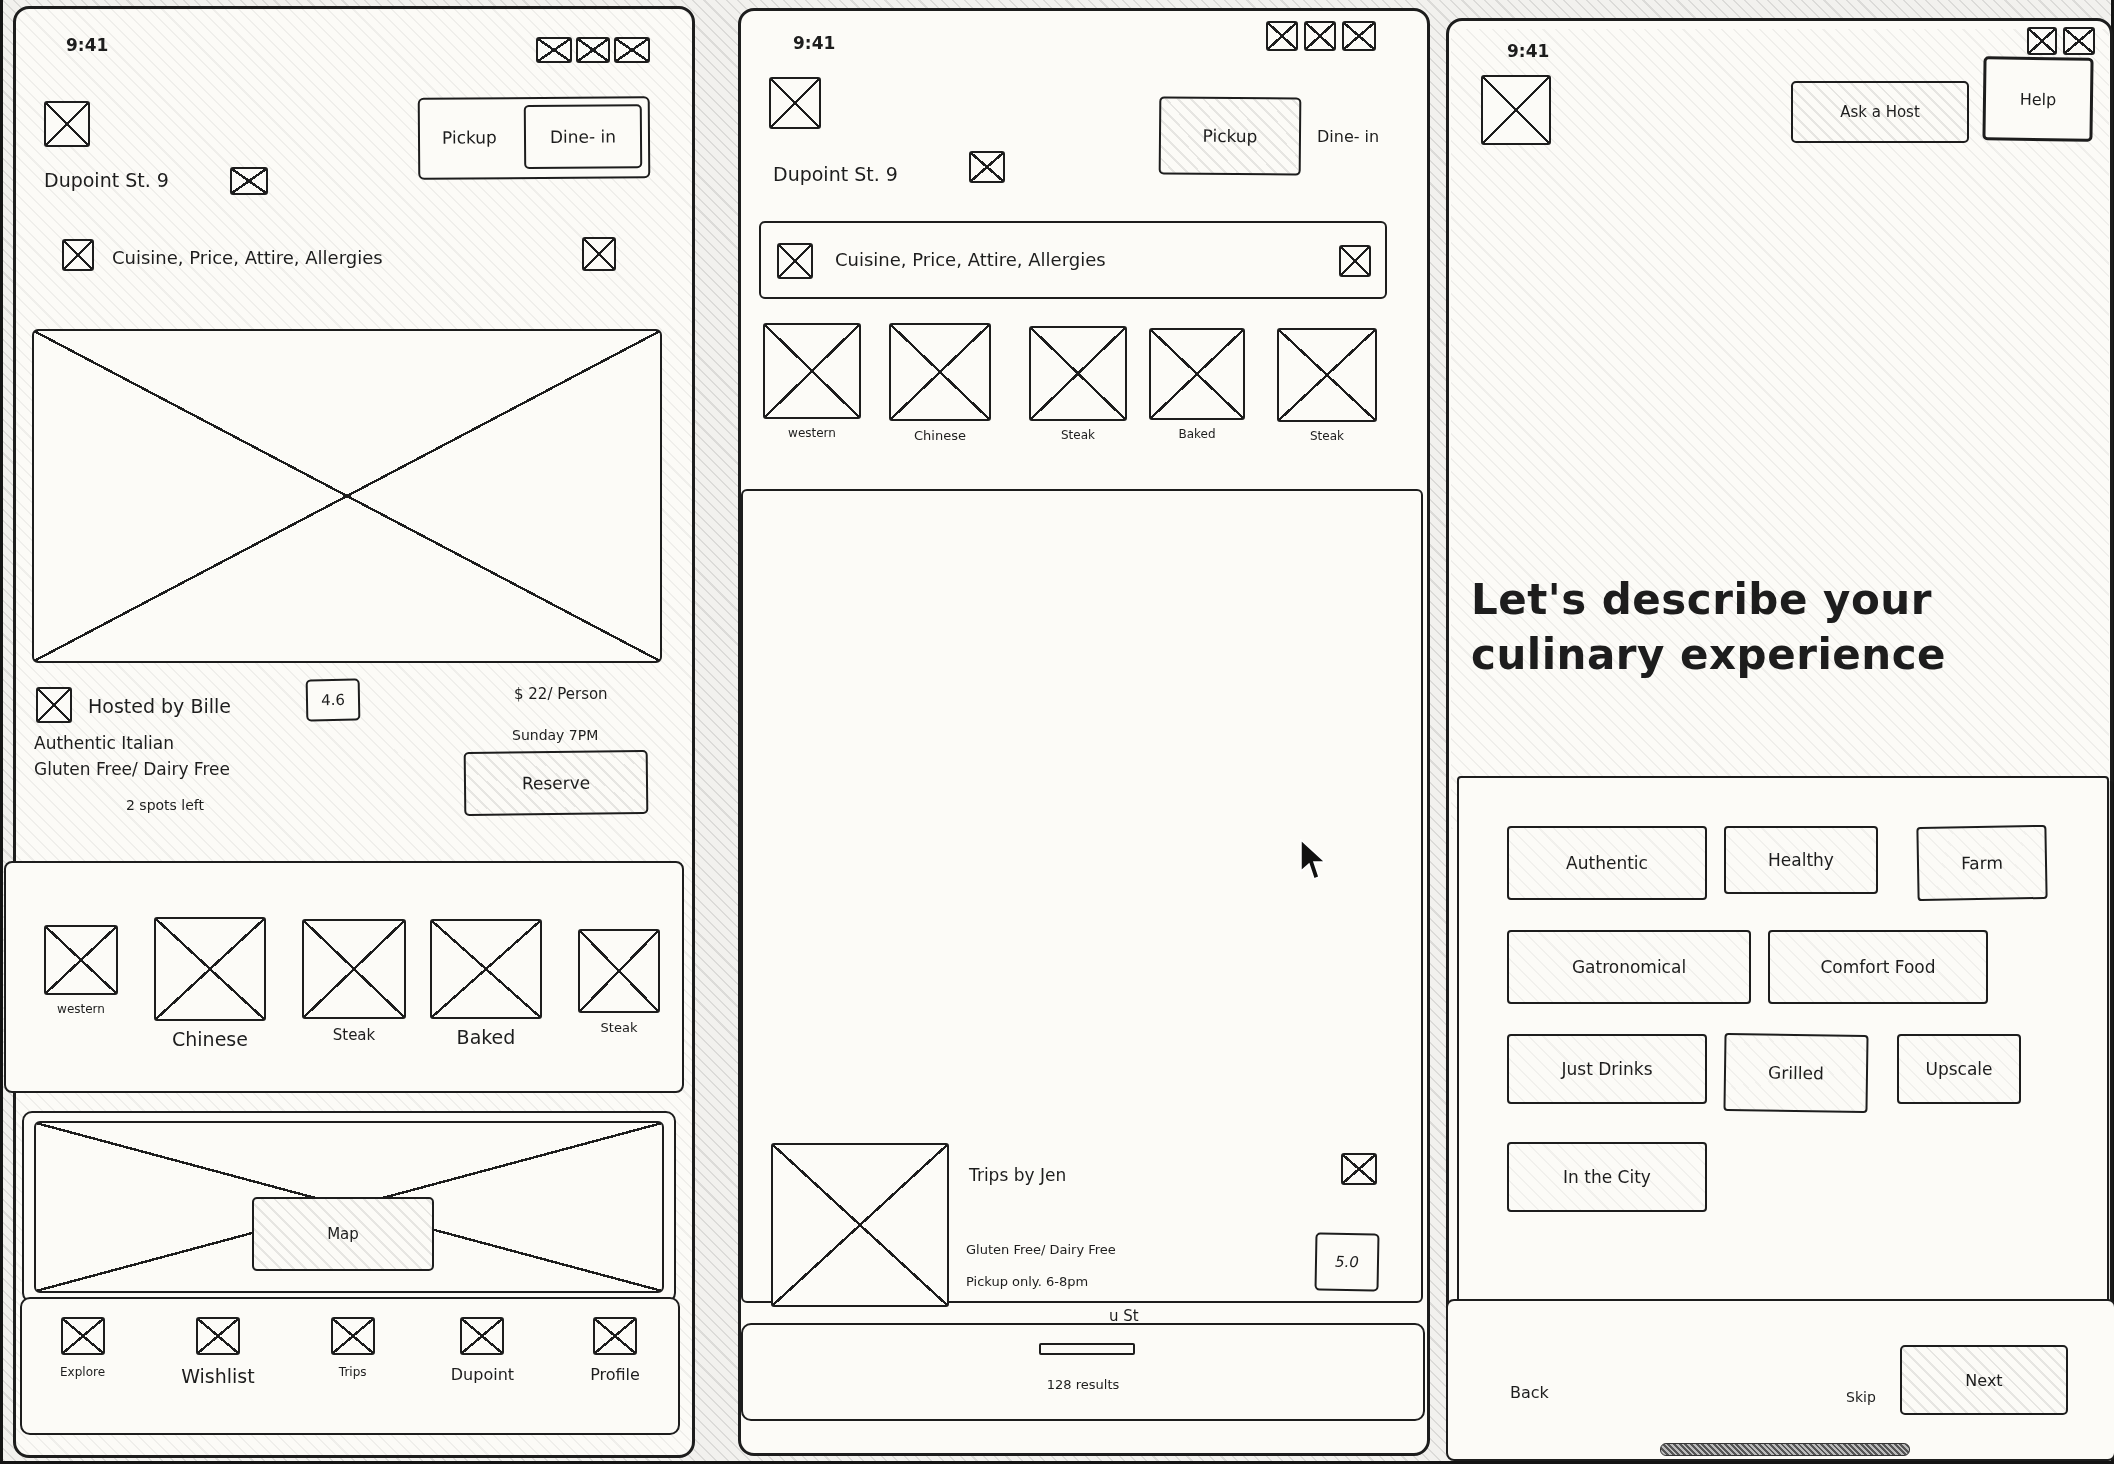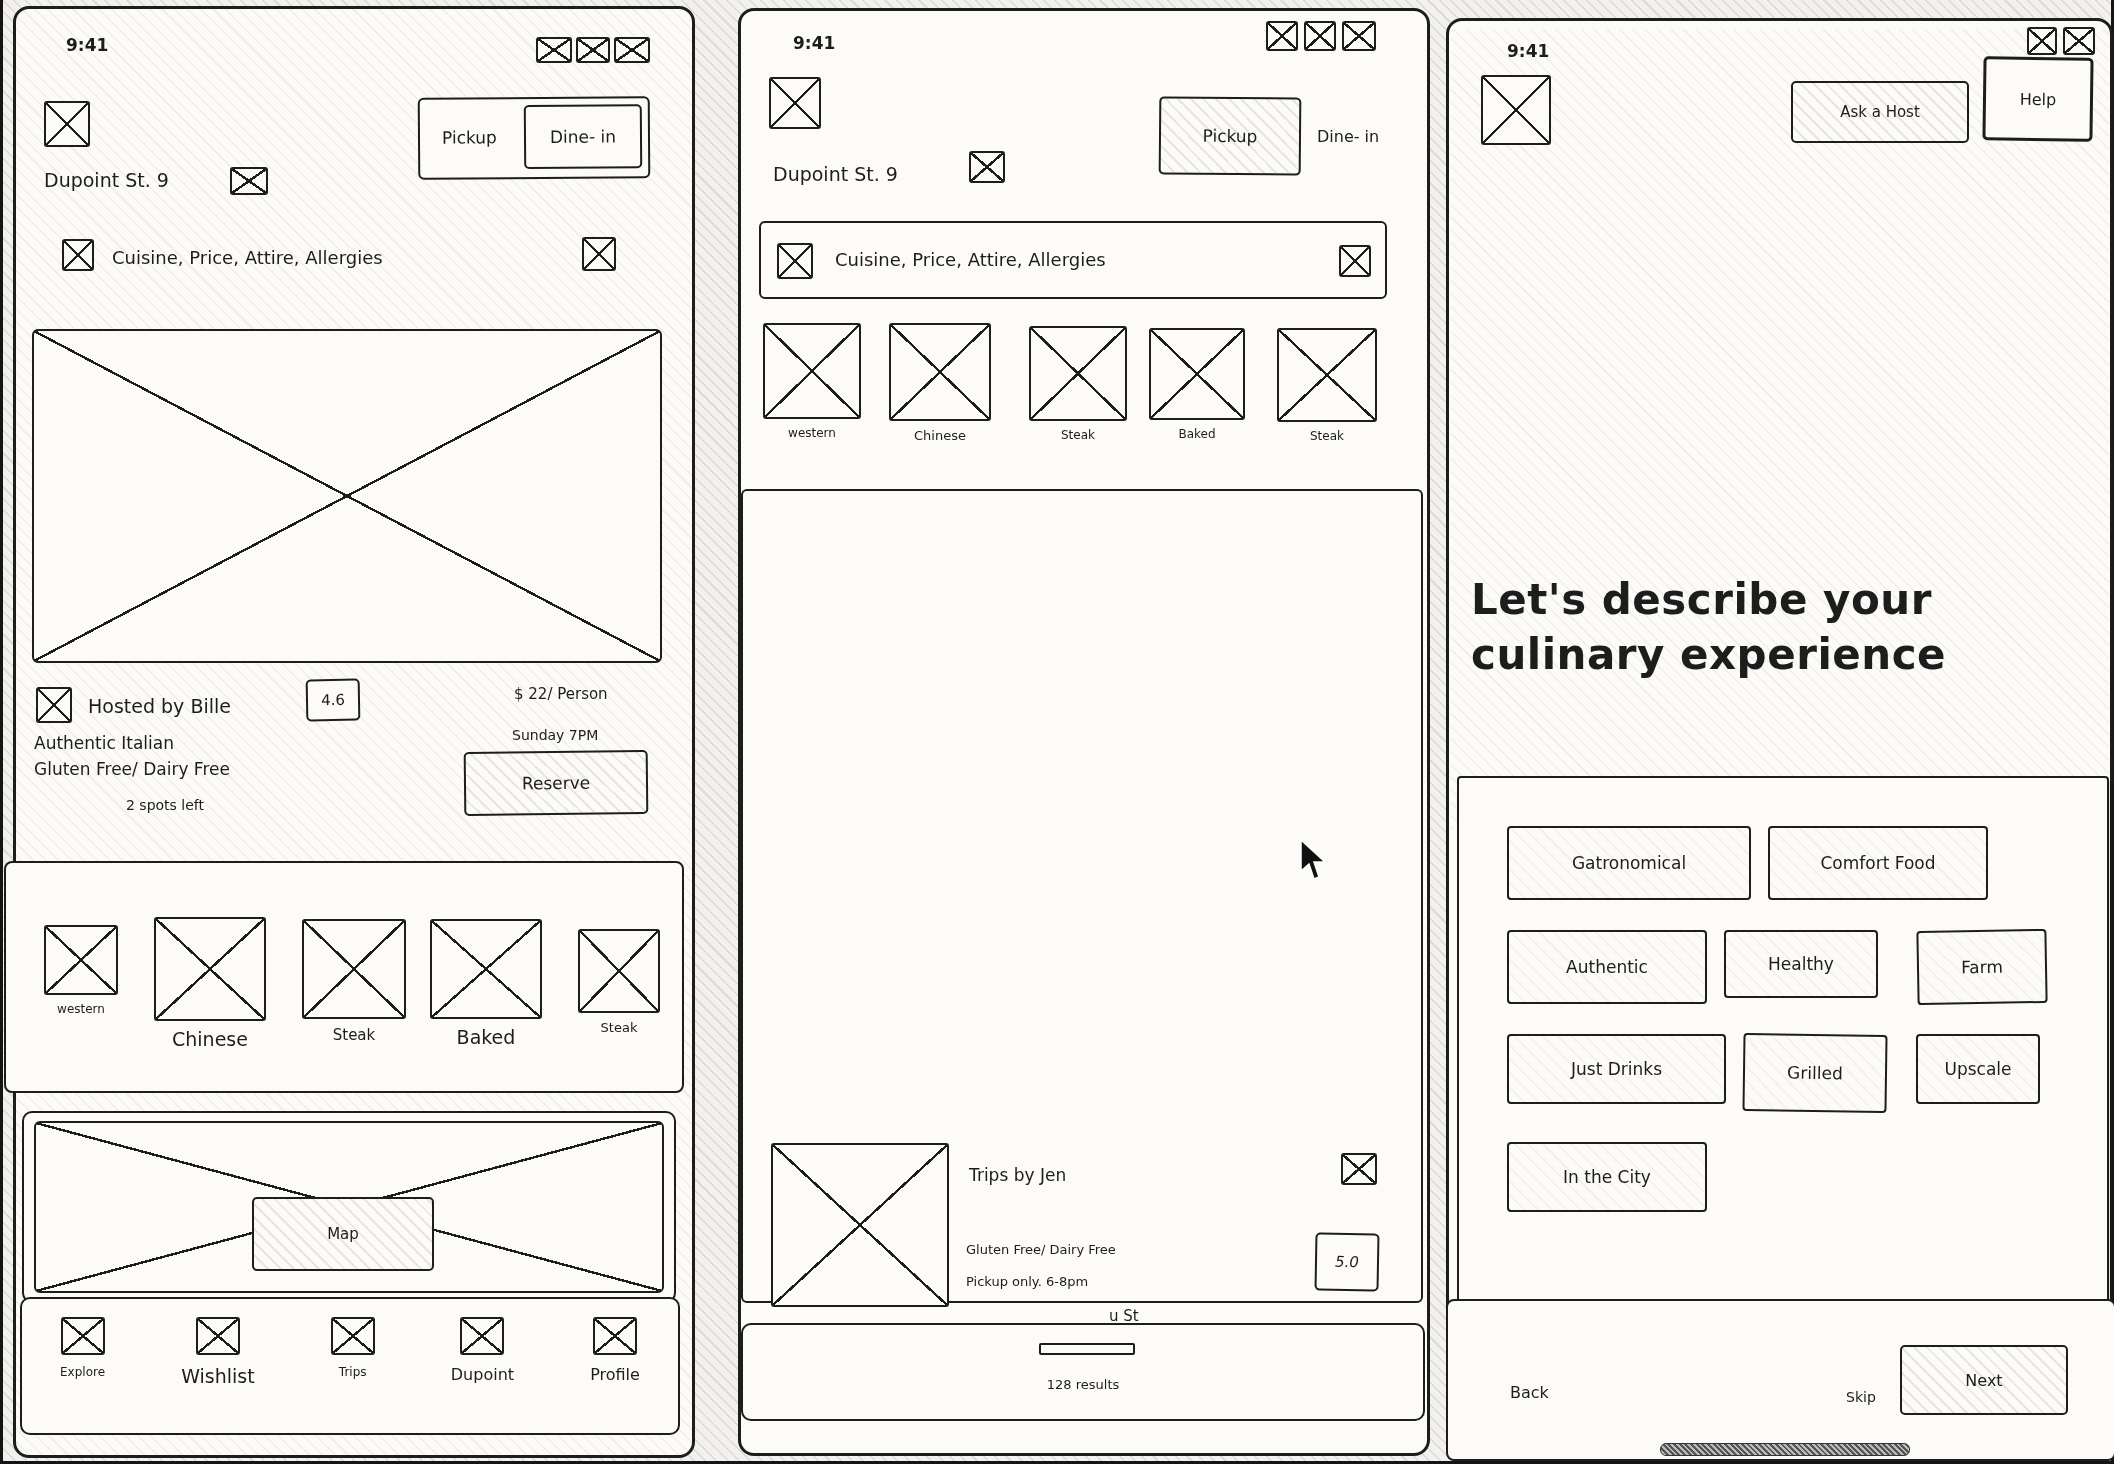--- a/index.html
+++ b/index.html
@@ -195,30 +195,30 @@
     <span class="xb abs" style="left:614px;top:6px;width:32px;height:28px"></span>
 
     <span class="xb abs" style="left:32px;top:54px;width:70px;height:70px"></span>
     <div class="btn fill" style="left:342px;top:60px;width:178px;height:62px;font-size:15px">Ask a Host</div>
     <div class="btn" style="left:534px;top:36px;width:110px;height:84px;font-size:16px;border-width:3px;transform:rotate(0.8deg)">Help</div>
 
     <h1 class="t" style="left:22px;top:552px;width:580px;font-size:42px;line-height:1.3;font-weight:bold;white-space:normal;letter-spacing:.5px">Let's describe your culinary experience</h1>
 
     <div class="panel" style="left:8px;top:755px;width:652px;height:528px;border-radius:4px;padding:48px 36px 0 48px;box-shadow:5px 5px 0 rgba(0,0,0,.12)">
       <div class="chiprow">
-        <button class="chip" style="width:244px;height:74px">Gatronomical</button>
-        <button class="chip" style="width:220px;height:74px">Comfort Food</button>
-      </div>
-      <div class="chiprow">
         <button class="chip" style="width:200px;height:74px">Authentic</button>
         <button class="chip" style="width:154px;height:68px">Healthy</button>
         <button class="chip" style="width:130px;height:74px;margin-left:22px;transform:rotate(-1deg)">Farm</button>
       </div>
       <div class="chiprow">
-        <button class="chip" style="width:219px;height:70px">Just Drinks</button>
+        <button class="chip" style="width:244px;height:74px">Gatronomical</button>
+        <button class="chip" style="width:220px;height:74px">Comfort Food</button>
+      </div>
+      <div class="chiprow">
+        <button class="chip" style="width:200px;height:70px">Just Drinks</button>
         <button class="chip" style="width:144px;height:78px;transform:rotate(0.8deg)">Grilled</button>
         <button class="chip" style="width:124px;height:70px;margin-left:12px">Upscale</button>
       </div>
       <div class="chiprow">
         <button class="chip" style="width:200px;height:70px">In the City</button>
       </div>
     </div>
 
     <div class="panel" style="left:-3px;top:1278px;width:670px;height:162px;border-radius:8px">
       <span class="t" style="left:62px;top:82px;font-size:16px;cursor:pointer">Back</span>

